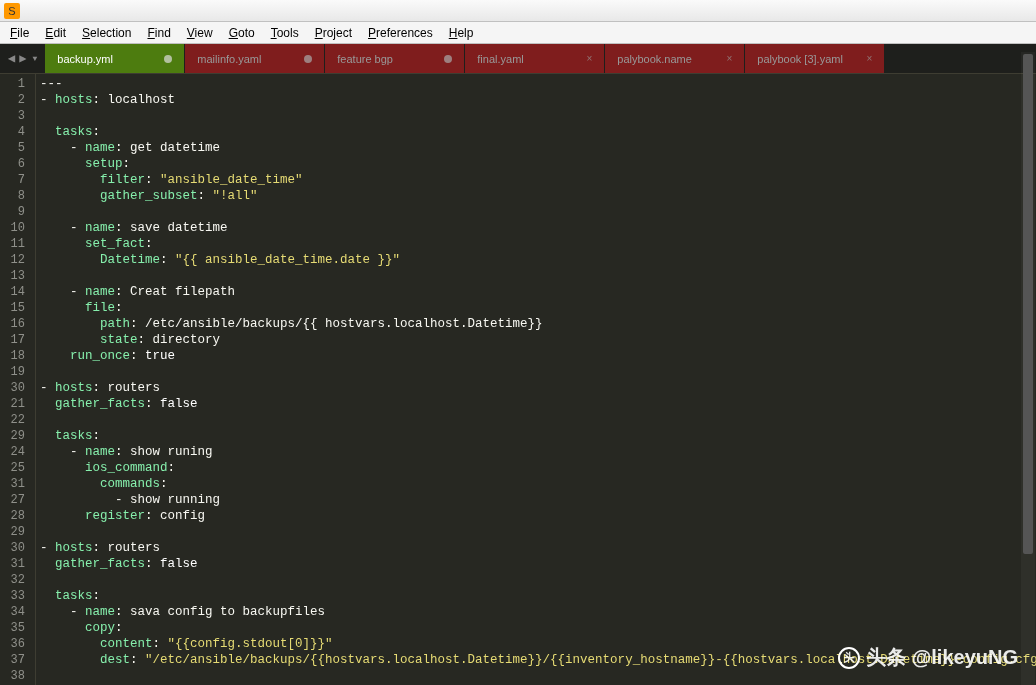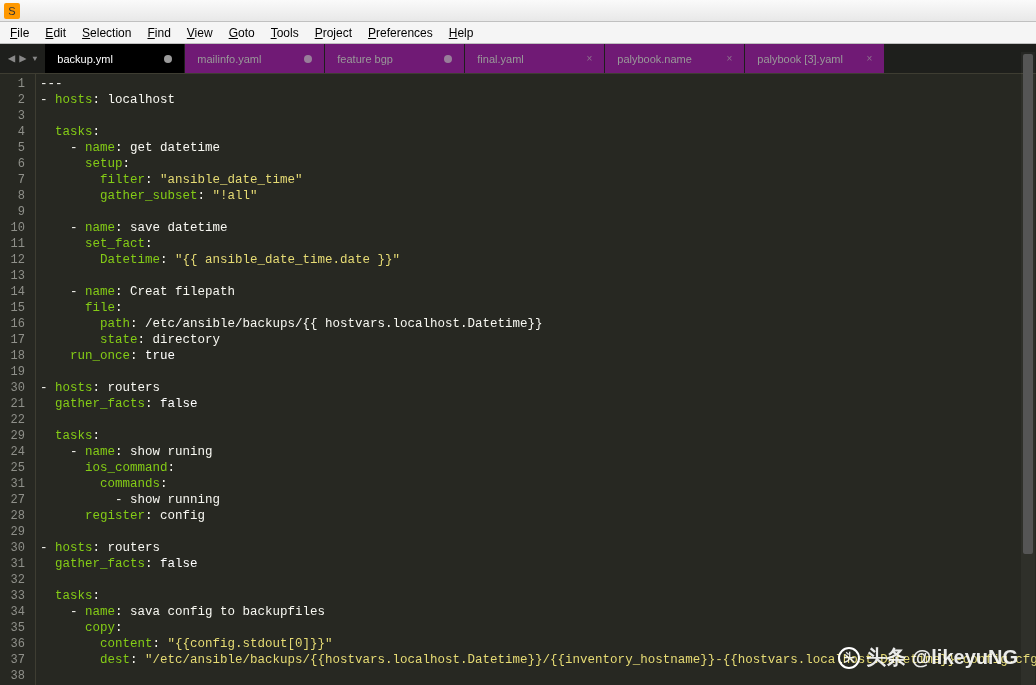--- a/index.html
+++ b/index.html
@@ -64,32 +64,32 @@
   align-items: center;
   padding: 0 6px;
   color: #888;
   font-size: 12px;
 }
 .tab-nav span { padding: 0 2px; cursor: pointer; }
 .tab {
   display: flex;
   align-items: center;
   padding: 0 12px;
-  background: #701a75;
+  background: #7f1d1d;
   color: #999;
   cursor: pointer;
   border-right: 1px solid #1e1f1c;
   font-family: 'Segoe UI', Tahoma, sans-serif;
   font-size: 11px;
   min-width: 140px;
   justify-content: space-between;
   position: relative;
 }
 .tab.active {
-  background: #000000;
+  background: #4d7c0f;
   color: #fff;
 }
 .tab .tab-label { flex: 1; }
 .tab .tab-close, .tab .tab-dot {
   margin-left: 20px;
   font-size: 10px;
   opacity: 0.7;
 }
 .tab .tab-dot {
   width: 8px; height: 8px;
@@ -121,21 +121,21 @@
   padding: 2px 0 2px 4px;
   font-size: 12.5px;
   line-height: 16px;
   white-space: pre;
   overflow: hidden;
 }
 .code .line { height: 16px; }
 .gutter .ln { height: 16px; }
 .c-white { color: #f8f8f2; }
 .c-punc { color: #f8f8f2; }
-.c-key { color: #84cc16; }
+.c-key { color: #86efac; }
 .c-str { color: #e6db74; }
 .c-bool { color: #ffffff; }
 .c-dash { color: #f8f8f2; }
 .scrollbar-v {
   position: absolute;
   right: 1px;
   top: 52px;
   width: 14px;
   bottom: 0;
   background: rgba(255,255,255,0.04);

